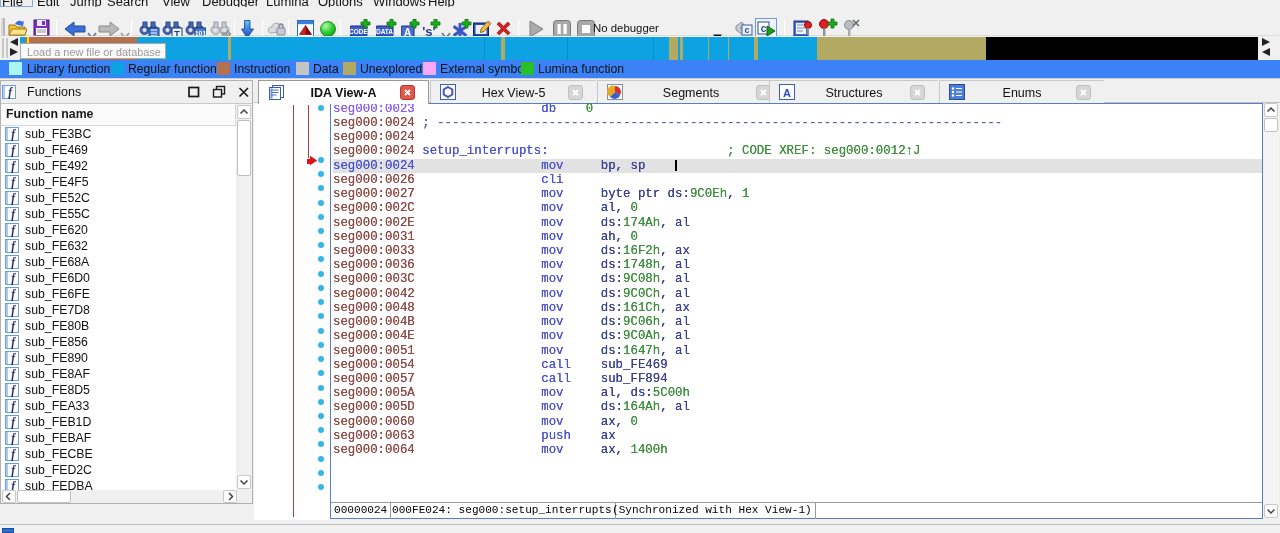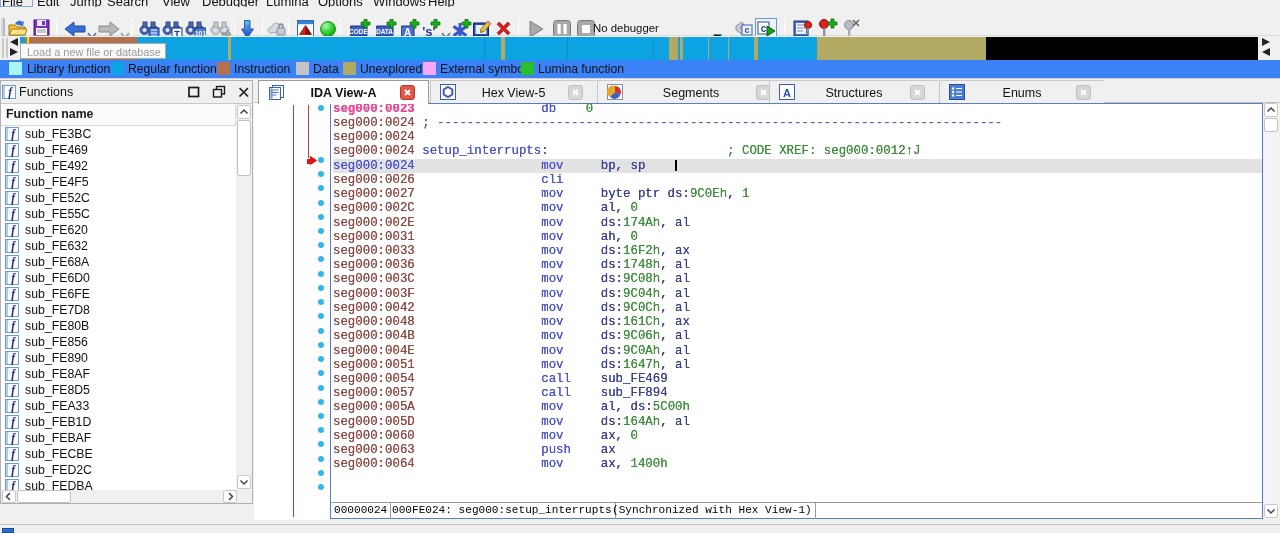--- a/index.html
+++ b/index.html
@@ -33,21 +33,21 @@
 .ltx { position:absolute; top:2px; font:12.2px "Liberation Sans", sans-serif; color:#111; }
 
 
 #topline { position:absolute; left:0; top:78px; width:100%; height:1px; background:#d0d0d0; }
 
 
 #fpanel { position:absolute; left:0; top:80px; width:253px; height:424px; background:#fff;
   border:1px solid #b0b0b0; }
 #ftitle { position:absolute; left:0; top:0; width:251px; height:23px; background:#f0f0f0;
   border-bottom:1px solid #c8c8c8; }
-#ftitle .cap { position:absolute; left:18px; top:4px; font:12.5px "Liberation Sans", sans-serif; color:#111; }
+#ftitle .cap { position:absolute; left:26px; top:4px; font:12.5px "Liberation Sans", sans-serif; color:#111; }
 .wbtn { position:absolute; top:4px; width:14px; height:14px; }
 #fhdr { position:absolute; left:0; top:23px; width:235px; height:22px; background:#fbfbfb;
   border-bottom:1px solid #d8d8d8; border-right:1px solid #d8d8d8; }
 #fhdr span { position:absolute; left:5px; top:3px; font:bold 12.3px "Liberation Sans", sans-serif; color:#1a1a1a; }
 #flist { position:absolute; left:0; top:45px; width:235px; height:364px; overflow:hidden; background:#fff; }
 .fitem { height:16px; position:relative; }
 .fic { position:absolute; left:4px; top:1px; }
 .fname { position:absolute; left:24px; top:1px; font:12.3px "Liberation Sans", sans-serif; color:#111; }
 
 .sb { position:absolute; background:#f0f0f0; }
@@ -65,21 +65,21 @@
 .cls { position:absolute; right:13px; top:4px; width:15px; height:15px; border-radius:3px; display:inline-block; }
 .cls svg { position:absolute; left:0; top:0; }
 
 
 #gutter { position:absolute; left:254px; top:103px; width:76px; height:417px; background:#fff; }
 #listing { position:absolute; left:330px; top:103px; width:933px; height:416px; background:#fff;
   border:1px solid #5a7fc0; }
 #lcontent { position:absolute; left:2px; top:-2.2px; font:12.4px "Liberation Mono", monospace; text-shadow:0 0 0.6px currentColor; }
 .ln { height:14.23px; line-height:14.23px; white-space:pre; }
 .ln.cur { background:#e2e2e2; width:929px; }
-.am { color:#8e4a44; } .ao { color:#ec4899;font-weight:bold; } .ac { color:#4b53cf; }
+.am { color:#8e4a44; } .ao { color:#8b5cf6; } .ac { color:#4b53cf; }
 .mn { color:#4b53cf; } .op { color:#3a4191; } .gr { color:#3e8e3e; } .da { color:#5560b0; }
 .dot { position:absolute; left:64px; width:6px; height:6px; border-radius:3px; background:#35b6e9; }
 #cursor { position:absolute; left:675px; top:159.5px; width:2px; height:11.5px; background:#000; z-index:10; }
 #statusrow { position:absolute; left:0; bottom:0; width:931px; height:16px; background:#fff;
   border-top:1px solid #9a9a9a; font:11.1px "Liberation Mono", monospace; color:#000; white-space:pre; }
 .scell { position:absolute; top:0; height:16px; border-right:1px solid #9a9a9a; padding:1px 3px 0 3px; }
 
 #rsb { position:absolute; left:1264px; top:103px; width:15px; height:416px; background:#f4f4f4; }
 
 #botstrip { position:absolute; left:0; top:520px; width:100%; height:13px; background:#f0f0f0; }
@@ -706,21 +706,20 @@
         <div class="ln"><span class="am">seg000:0024</span> <span class="mn">setup_interrupts:</span>                        <span class="gr">; CODE XREF: seg000:0012↑J</span></div>
         <div class="ln cur"><span class="ac">seg000:0024</span>                 <span class="mn">mov</span>     <span class="op">bp, sp</span></div>
         <div class="ln"><span class="am">seg000:0026</span>                 <span class="mn">cli</span>     </div>
         <div class="ln"><span class="am">seg000:0027</span>                 <span class="mn">mov</span>     <span class="op">byte ptr ds:</span><span class="gr">9C0Eh</span><span class="op">, </span><span class="gr">1</span></div>
         <div class="ln"><span class="am">seg000:002C</span>                 <span class="mn">mov</span>     <span class="op">al, </span><span class="gr">0</span></div>
         <div class="ln"><span class="am">seg000:002E</span>                 <span class="mn">mov</span>     <span class="op">ds:</span><span class="gr">174Ah</span><span class="op">, al</span></div>
         <div class="ln"><span class="am">seg000:0031</span>                 <span class="mn">mov</span>     <span class="op">ah, </span><span class="gr">0</span></div>
         <div class="ln"><span class="am">seg000:0033</span>                 <span class="mn">mov</span>     <span class="op">ds:</span><span class="gr">16F2h</span><span class="op">, ax</span></div>
         <div class="ln"><span class="am">seg000:0036</span>                 <span class="mn">mov</span>     <span class="op">ds:</span><span class="gr">1748h</span><span class="op">, al</span></div>
         <div class="ln"><span class="am">seg000:003C</span>                 <span class="mn">mov</span>     <span class="op">ds:</span><span class="gr">9C08h</span><span class="op">, al</span></div>
-        <div class="ln"><span class="am">seg000:003F</span>                 <span class="mn">mov</span>     <span class="op">ds:</span><span class="gr">9C04h</span><span class="op">, al</span></div>
         <div class="ln"><span class="am">seg000:0042</span>                 <span class="mn">mov</span>     <span class="op">ds:</span><span class="gr">9C0Ch</span><span class="op">, al</span></div>
         <div class="ln"><span class="am">seg000:0048</span>                 <span class="mn">mov</span>     <span class="op">ds:</span><span class="gr">161Ch</span><span class="op">, ax</span></div>
         <div class="ln"><span class="am">seg000:004B</span>                 <span class="mn">mov</span>     <span class="op">ds:</span><span class="gr">9C06h</span><span class="op">, al</span></div>
         <div class="ln"><span class="am">seg000:004E</span>                 <span class="mn">mov</span>     <span class="op">ds:</span><span class="gr">9C0Ah</span><span class="op">, al</span></div>
         <div class="ln"><span class="am">seg000:0051</span>                 <span class="mn">mov</span>     <span class="op">ds:</span><span class="gr">1647h</span><span class="op">, al</span></div>
         <div class="ln"><span class="am">seg000:0054</span>                 <span class="mn">call</span>    <span class="op">sub_FE469</span></div>
         <div class="ln"><span class="am">seg000:0057</span>                 <span class="mn">call</span>    <span class="op">sub_FF894</span></div>
         <div class="ln"><span class="am">seg000:005A</span>                 <span class="mn">mov</span>     <span class="op">al, ds:</span><span class="gr">5C00h</span></div>
         <div class="ln"><span class="am">seg000:005D</span>                 <span class="mn">mov</span>     <span class="op">ds:</span><span class="gr">164Ah</span><span class="op">, al</span></div>
         <div class="ln"><span class="am">seg000:0060</span>                 <span class="mn">mov</span>     <span class="op">ax, </span><span class="gr">0</span></div>

